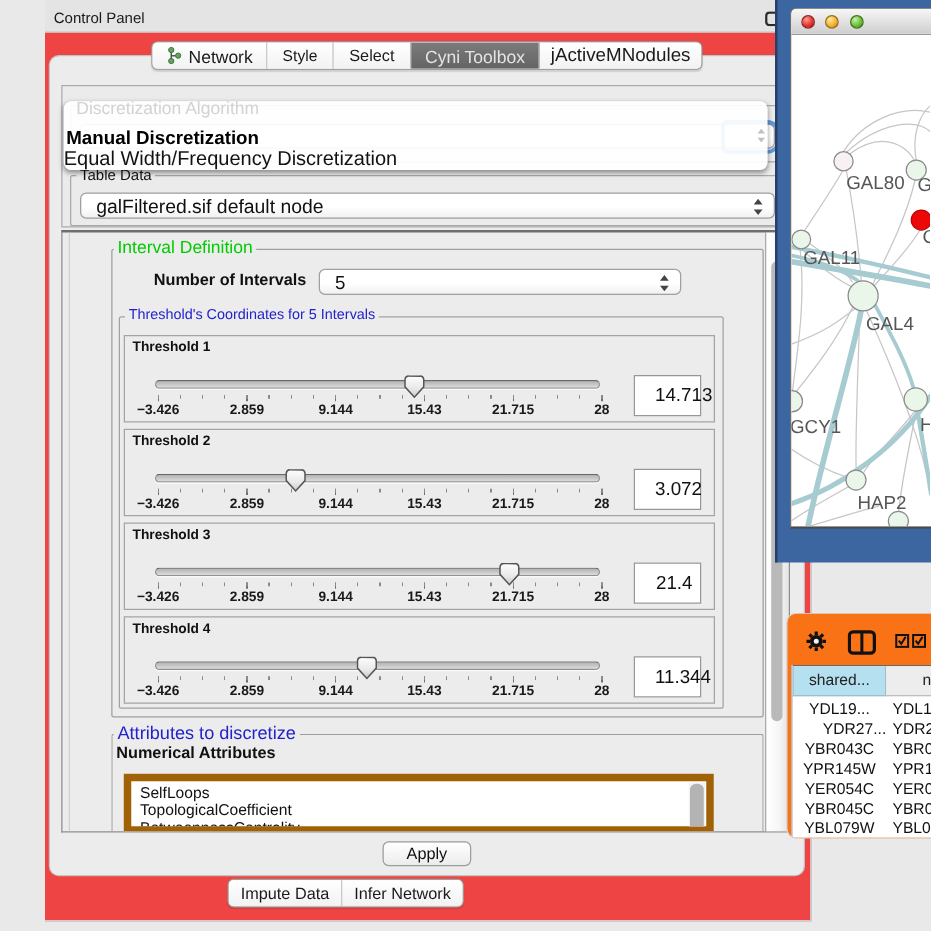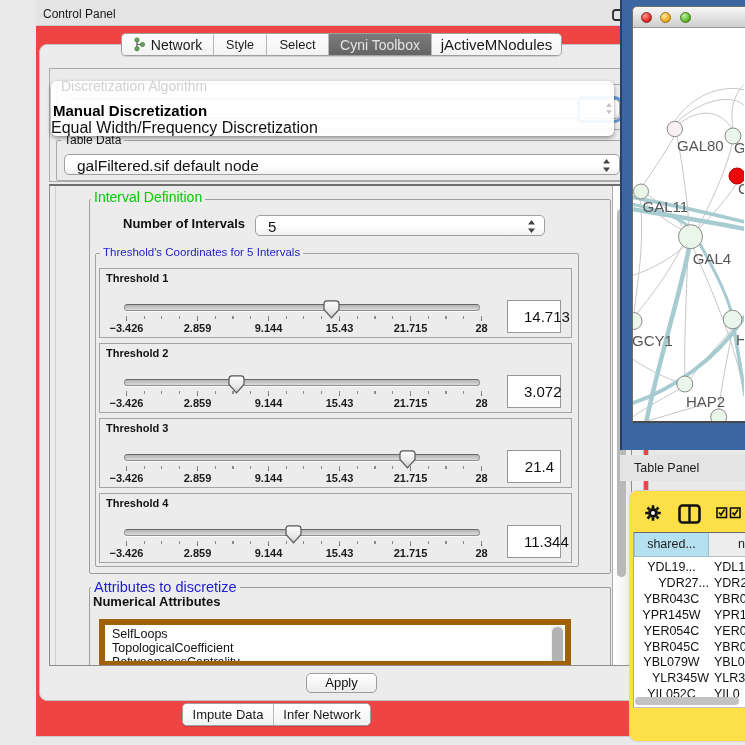--- a/index.html
+++ b/index.html
@@ -70,21 +70,21 @@
   border-left:2px solid #27406b; }
 #netwin { left:632px; top:6px; width:113px; height:417px; background:#ffffff;
   border:1px solid #6f6f6f; border-right:none; border-bottom:2px solid #4a4a4a;
   border-radius:5px 0 0 0; overflow:hidden; }
 #nettitle { position:absolute; left:0; top:0; width:112px; height:21px;
   background:linear-gradient(#f7f7f7,#cecece); border-bottom:1px solid #9a9a9a;
   border-radius:5px 0 0 0; }
 .light { position:absolute; top:4.5px; width:11px; height:11px; border-radius:50%; }
 #tpbar { left:620px; top:455px; width:125px; height:26px; background:#e4e4e4;
   font-size:12.5px; color:#1a1a1a; }
-#tpbody { left:629px; top:490px; width:116px; height:252px; background:#fde047;
+#tpbody { left:629px; top:490px; width:116px; height:181px; background:#f97316;
   border:1px solid #d6d6d6; border-right:none; border-radius:8px 0 0 8px; overflow:hidden; }
 </style>
 </head>
 <body>
 <div id="page">
 
   <div id="cpwin" class="abs">
     <div id="cptitle" class="abs">
         <span class="t">Control Panel</span>
       <svg class="abs" style="left:576px;top:9px" width="12" height="12" viewBox="0 0 12 12">
@@ -300,23 +300,20 @@
         <text x="101" y="125">GA</text>
         <text x="105" y="166">C</text>
         <text x="9.6" y="183.6">GAL11</text>
         <text x="59.8" y="236">GAL4</text>
         <text x="-1" y="318">GCY1</text>
         <text x="103" y="317">H</text>
         <text x="53" y="379">HAP2</text>
       </g>
     </svg>
   </div>
-  <div id="tpbar" class="abs">
-      <span class="abs" style="left:14px;top:6px">Table Panel</span>
-    </div>
   <div id="tpbody" class="abs">
 
     <svg class="abs" style="left:14px;top:13px" width="18" height="18" viewBox="0 0 18 18">
       <g fill="#111">
           <circle cx="9" cy="9" r="5"></circle>
       <g stroke="#111" stroke-width="2.6">
         <path d="M9 1.2 V4 M9 14 V16.8 M1.2 9 H4 M14 9 H16.8"></path>
         <path d="M3.5 3.5 L5.5 5.5 M12.5 12.5 L14.5 14.5 M14.5 3.5 L12.5 5.5 M5.5 12.5 L3.5 14.5"></path>
       </g>
         </g>

